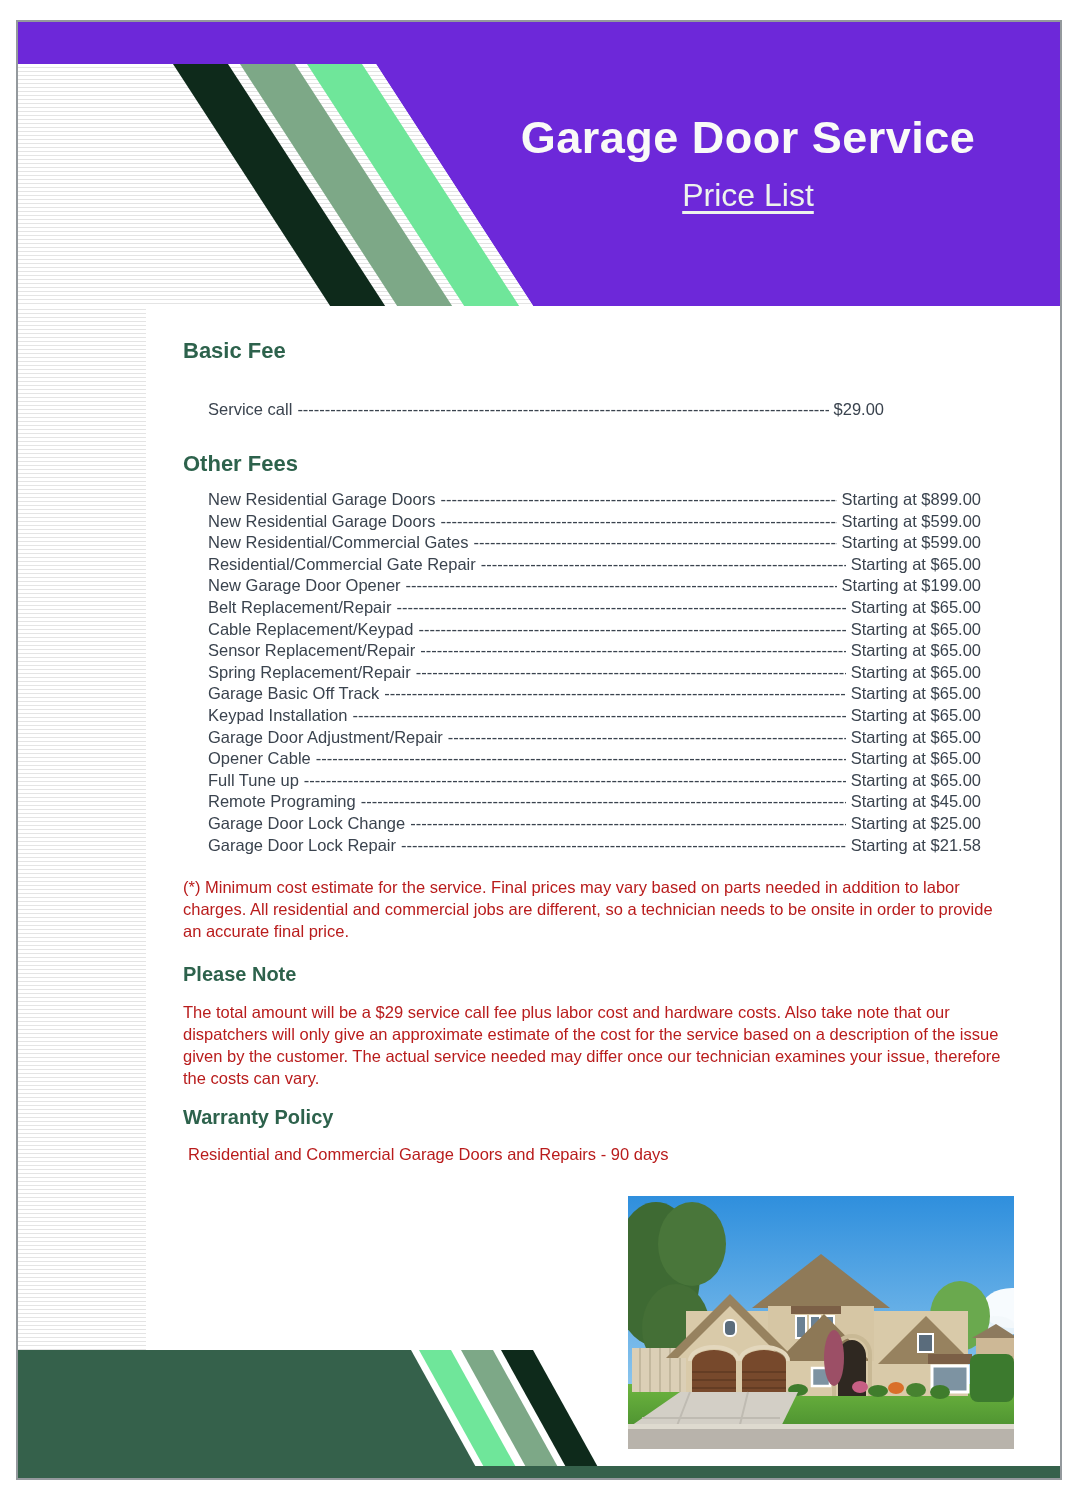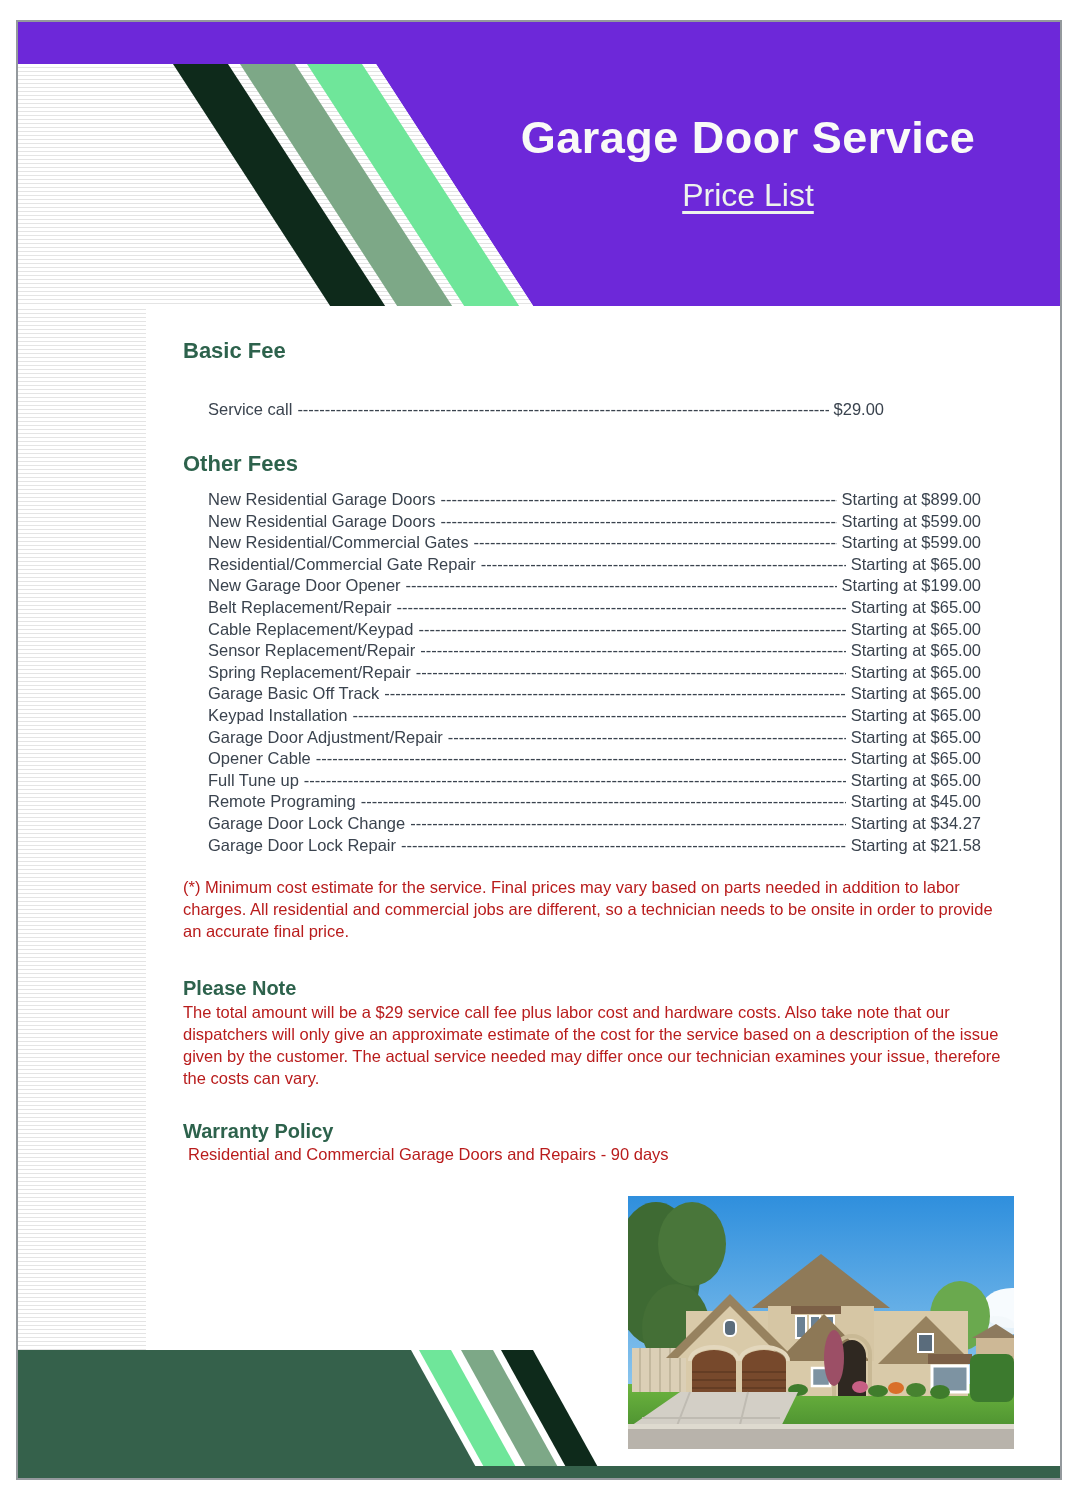--- a/index.html
+++ b/index.html
@@ -24,21 +24,21 @@
 
   
   .pinstripe-col{position:absolute;left:0;top:284px;width:128px;height:1044px;background-color:#fff;
     background-image:repeating-linear-gradient(to bottom,#ffffff 0px,#ffffff 3px,#e4e4e4 3px,#e4e4e4 4px);}
 
   
   .section-heading{position:absolute;left:165px;width:820px;text-align:left;
     font-size:22px;font-weight:700;color:#2d624c;}
   #basic-heading{top:316px;}
   #other-heading{top:429px;}
-  .sub-heading{position:absolute;left:165px;font-size:20px;font-weight:700;color:#2d624c;margin-top:14px;}
+  .sub-heading{position:absolute;left:165px;font-size:20px;font-weight:700;color:#2d624c;}
   #note-heading{top:941px;}
   #warranty-heading{top:1084px;}
 
   .fee-basic{position:absolute;top:377px;left:190px;width:676px;}
   .fee-list{position:absolute;top:467px;left:190px;width:773px;}
   .fee-row{display:flex;align-items:baseline;font-size:16.5px;line-height:21.6px;color:#3a434e;}
   .fee-label{white-space:nowrap;flex:0 0 auto;}
   .fee-leader{flex:1 1 auto;overflow:hidden;white-space:nowrap;margin:0 5px;color:#3a434e;}
   .fee-price{flex:0 0 auto;white-space:nowrap;}
 
@@ -160,21 +160,21 @@
         <span class="fee-price">Starting at $65.00</span>
       </div>
       <div class="fee-row">
         <span class="fee-label">Remote Programing</span>
         <span class="fee-leader">----------------------------------------------------------------------------------------------------------------------------------------------------------------------------------------------------------------------------------------------------------------------------------------------------------------------------------------------------------------------------------------------------------------</span>
         <span class="fee-price">Starting at $45.00</span>
       </div>
       <div class="fee-row">
         <span class="fee-label">Garage Door Lock Change</span>
         <span class="fee-leader">----------------------------------------------------------------------------------------------------------------------------------------------------------------------------------------------------------------------------------------------------------------------------------------------------------------------------------------------------------------------------------------------------------------</span>
-        <span class="fee-price">Starting at $34.27</span>
+        <span class="fee-price">Starting at $25.00</span>
       </div>
       <div class="fee-row">
         <span class="fee-label">Garage Door Lock Repair</span>
         <span class="fee-leader">----------------------------------------------------------------------------------------------------------------------------------------------------------------------------------------------------------------------------------------------------------------------------------------------------------------------------------------------------------------------------------------------------------------</span>
         <span class="fee-price">Starting at $21.58</span>
       </div>
     </div>
 
   <div class="body-text disclaimer">(*) Minimum cost estimate for the service. Final prices may vary based on parts needed in addition to labor charges. All residential and commercial jobs are different, so a technician needs to be onsite in order to provide an accurate final price.</div>
 

